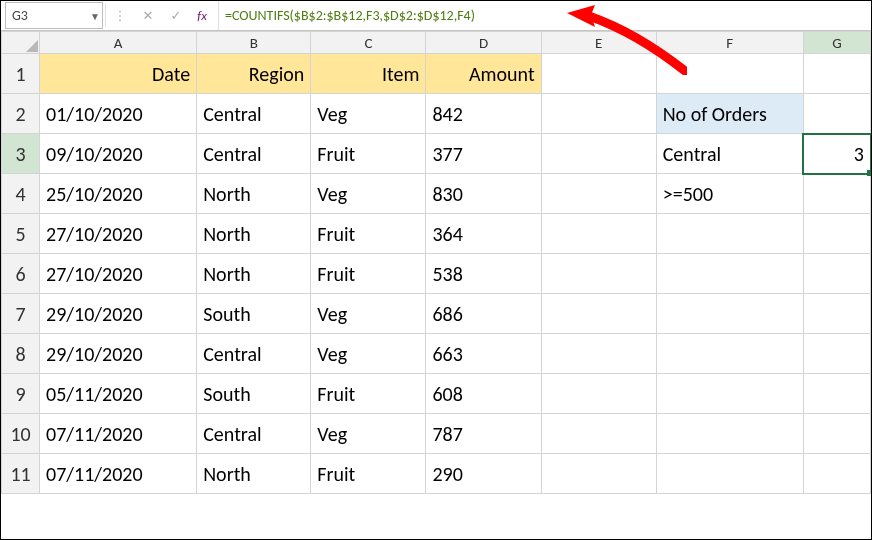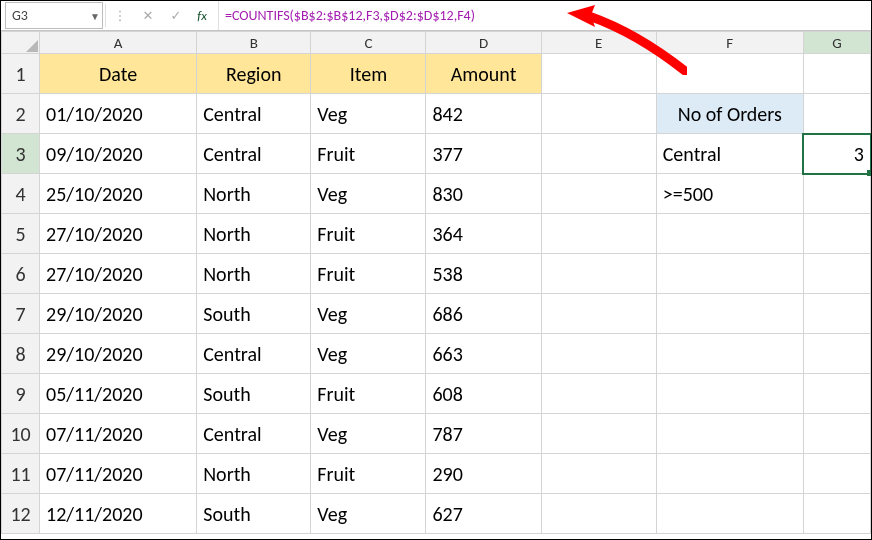--- a/index.html
+++ b/index.html
@@ -47,30 +47,30 @@
     align-items: center;
     justify-content: center;
     color: #aaa;
     font-size: 13px;
   }
   .fb-btn.enabled { color: #555; }
   .fb-sep { width:1px; background:#e0e0e0; margin:3px 0; }
   .fx-label {
     font-style: italic;
     font-size: 13px;
-    color: #14532d;
+    color: #701a75;
     padding-right: 4px;
     text-align: center;
   }
   .formula-input {
     flex: 1;
     display: flex;
     align-items: center;
     padding: 12px 6px;
-    color: #a21caf;
+    color: #4d7c0f;
     font-size: 14px;
     border-left: 1px solid #e0e0e0;
   }
   
   .grid-wrap {
     position: relative;
   }
   table.grid {
     border-collapse: collapse;
     table-layout: fixed;
@@ -112,27 +112,27 @@
   .corner svg { position:absolute; right:1px; bottom:1px; }
   
   .grid tbody tr { height: 40px; }
   .grid td { font-size: 20px; padding: 0 6px; }
   .right { }
   .left { text-align: left; }
   .hdr-cell {
     background: #ffe699;
     font-weight: 700;
     font-size: 21px;
-    text-align: center;
+    text-align: right;
   }
   .sub-hdr {
     background: #ddebf7;
     font-weight: 700;
     font-size: 20px;
-    text-align: center;
+    text-align: left;
   }
   .sel-cell {
     outline: 2px solid #217346;
     outline-offset: -1px;
     text-align: right;
     position: relative;
   }
   .sel-cell::after{
     content:'';
     position:absolute;
@@ -302,30 +302,20 @@
         <tr>
           <td class="row-hdr">11</td>
           <td class="right">07/11/2020</td>
           <td class="left">North</td>
           <td class="left">Fruit</td>
           <td class="right">290</td>
           <td></td>
           <td class="left"></td>
           <td class="right"></td>
         </tr>
-        <tr>
-          <td class="row-hdr">12</td>
-          <td class="right">12/11/2020</td>
-          <td class="left">South</td>
-          <td class="left">Veg</td>
-          <td class="right">627</td>
-          <td></td>
-          <td class="left"></td>
-          <td class="right"></td>
-        </tr>
       </tbody>
 </table>
 </div>
 
 <svg class="arrow" viewBox="0 0 120 70">
   <defs></defs>
   <polygon points="0,8 28,0 24,10 28,22" fill="#ff0000"></polygon>
   <path d="M 22 11 Q 70 28 118 66" stroke="#ff0000" stroke-width="9" fill="none" stroke-linecap="round"></path>
 </svg>
 

